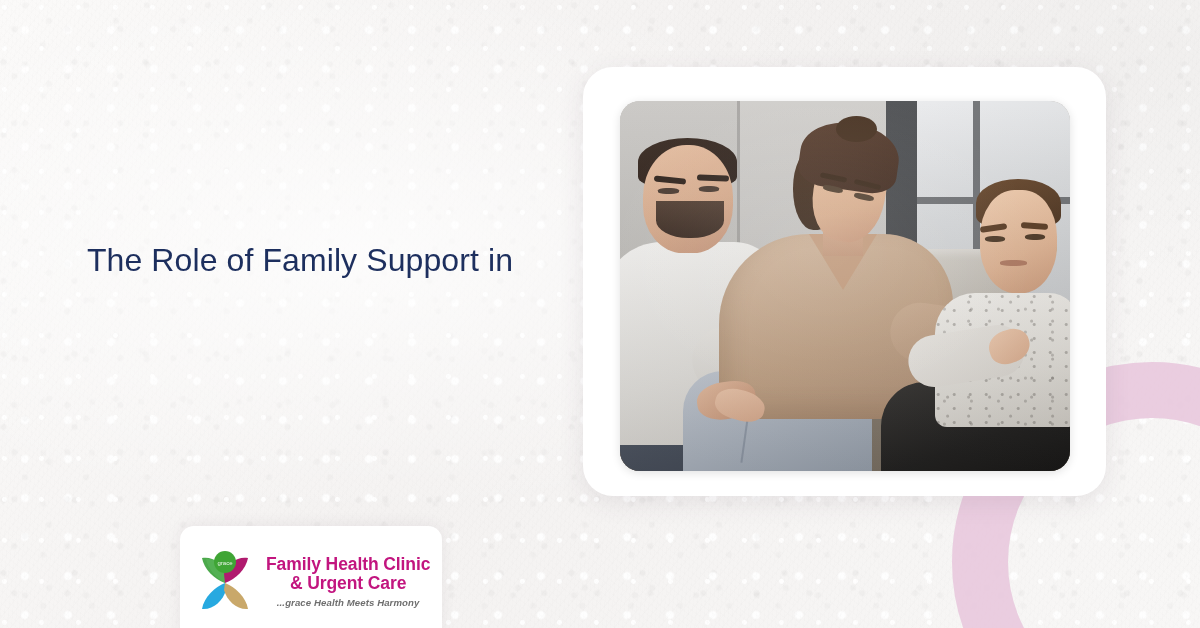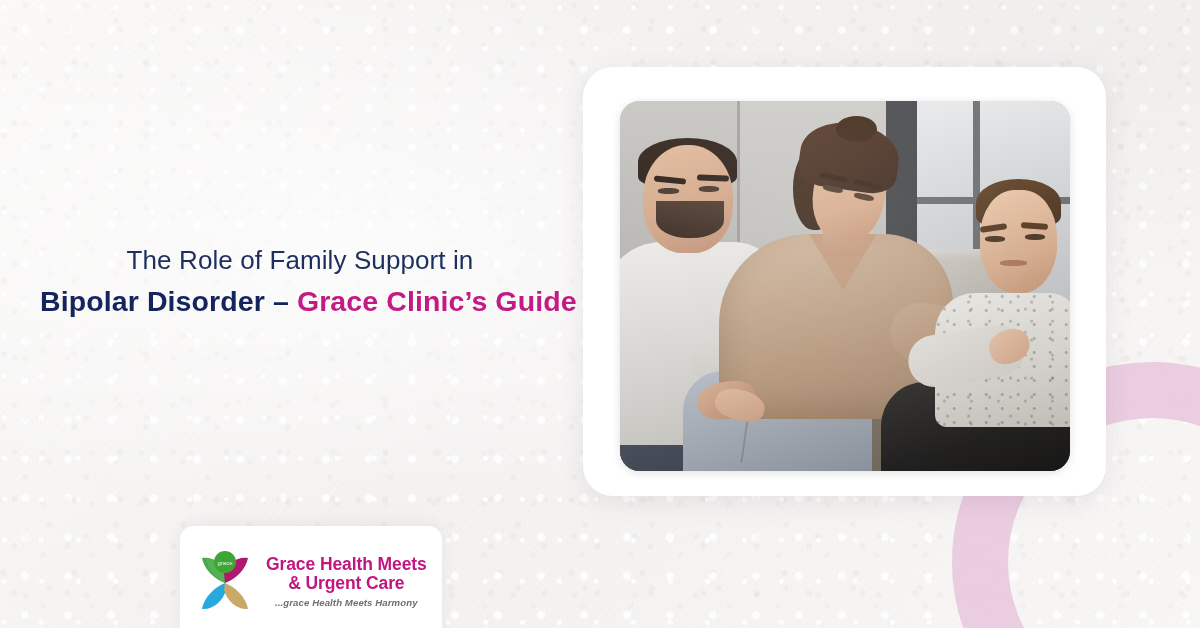--- a/index.html
+++ b/index.html
@@ -82,21 +82,21 @@
 
   
   .headline {
     position: absolute;
     left: 40px;
     top: 240px;
     width: 520px;
     text-align: center;
   }
   .headline-line1 {
-    font-size: 26px;
+    font-size: 32px;
     line-height: 40px;
     font-weight: 400;
     color: #1d2f5e;
     letter-spacing: 0.1px;
     white-space: nowrap;
   }
   .headline-line2 {
     font-size: 28.5px;
     line-height: 40px;
     font-weight: 700;
@@ -437,21 +437,20 @@
 
   <div class="bg-texture"></div>
   <div class="bg-grain"></div>
   <div class="bg-vignette"></div>
 
   <div class="pink-ring"></div>
   <div class="pink-ring-texture"></div>
 
   <div class="headline">
     <div class="headline-line1">The Role of Family Support in</div>
-    <div class="headline-line2"><span>Bipolar Disorder</span><span class="headline-dash"> – </span><span class="headline-accent">Grace Clinic’s Guide</span></div>
   </div>
 
   <div class="photo-card"></div>
   <div class="photo-frame">
     <div class="scene">
       <div class="wall"></div>
       <div class="wall-panel-left"></div>
       <div class="wall-divider"></div>
       <div class="window"></div>
       <div class="window-dark"></div>
@@ -521,19 +520,19 @@
 
         <path d="M31 38 C21 42 10 52 8 64 C19 65 29 56 32 45 Z" fill="#27a9e0"></path>
 
         <path d="M31 38 C41 42 52 52 54 64 C43 65 33 56 30 45 Z" fill="#c9a86a"></path>
 
         <circle cx="31" cy="17" r="11" fill="#3fa535"></circle>
         <text x="31" y="20" text-anchor="middle" font-family="'Liberation Sans', sans-serif" font-size="6" fill="#ffffff" opacity="0.9">grace</text>
       </svg>
     </div>
     <div class="logo-text-block">
-      <div class="logo-name">Grace Health Meets</div>
+      <div class="logo-name">Family Health Clinic</div>
       <div class="logo-name2">&amp; Urgent Care</div>
       <div class="logo-tagline">...grace Health Meets Harmony</div>
     </div>
   </div>
 
 </div>
 
 </body></html>

